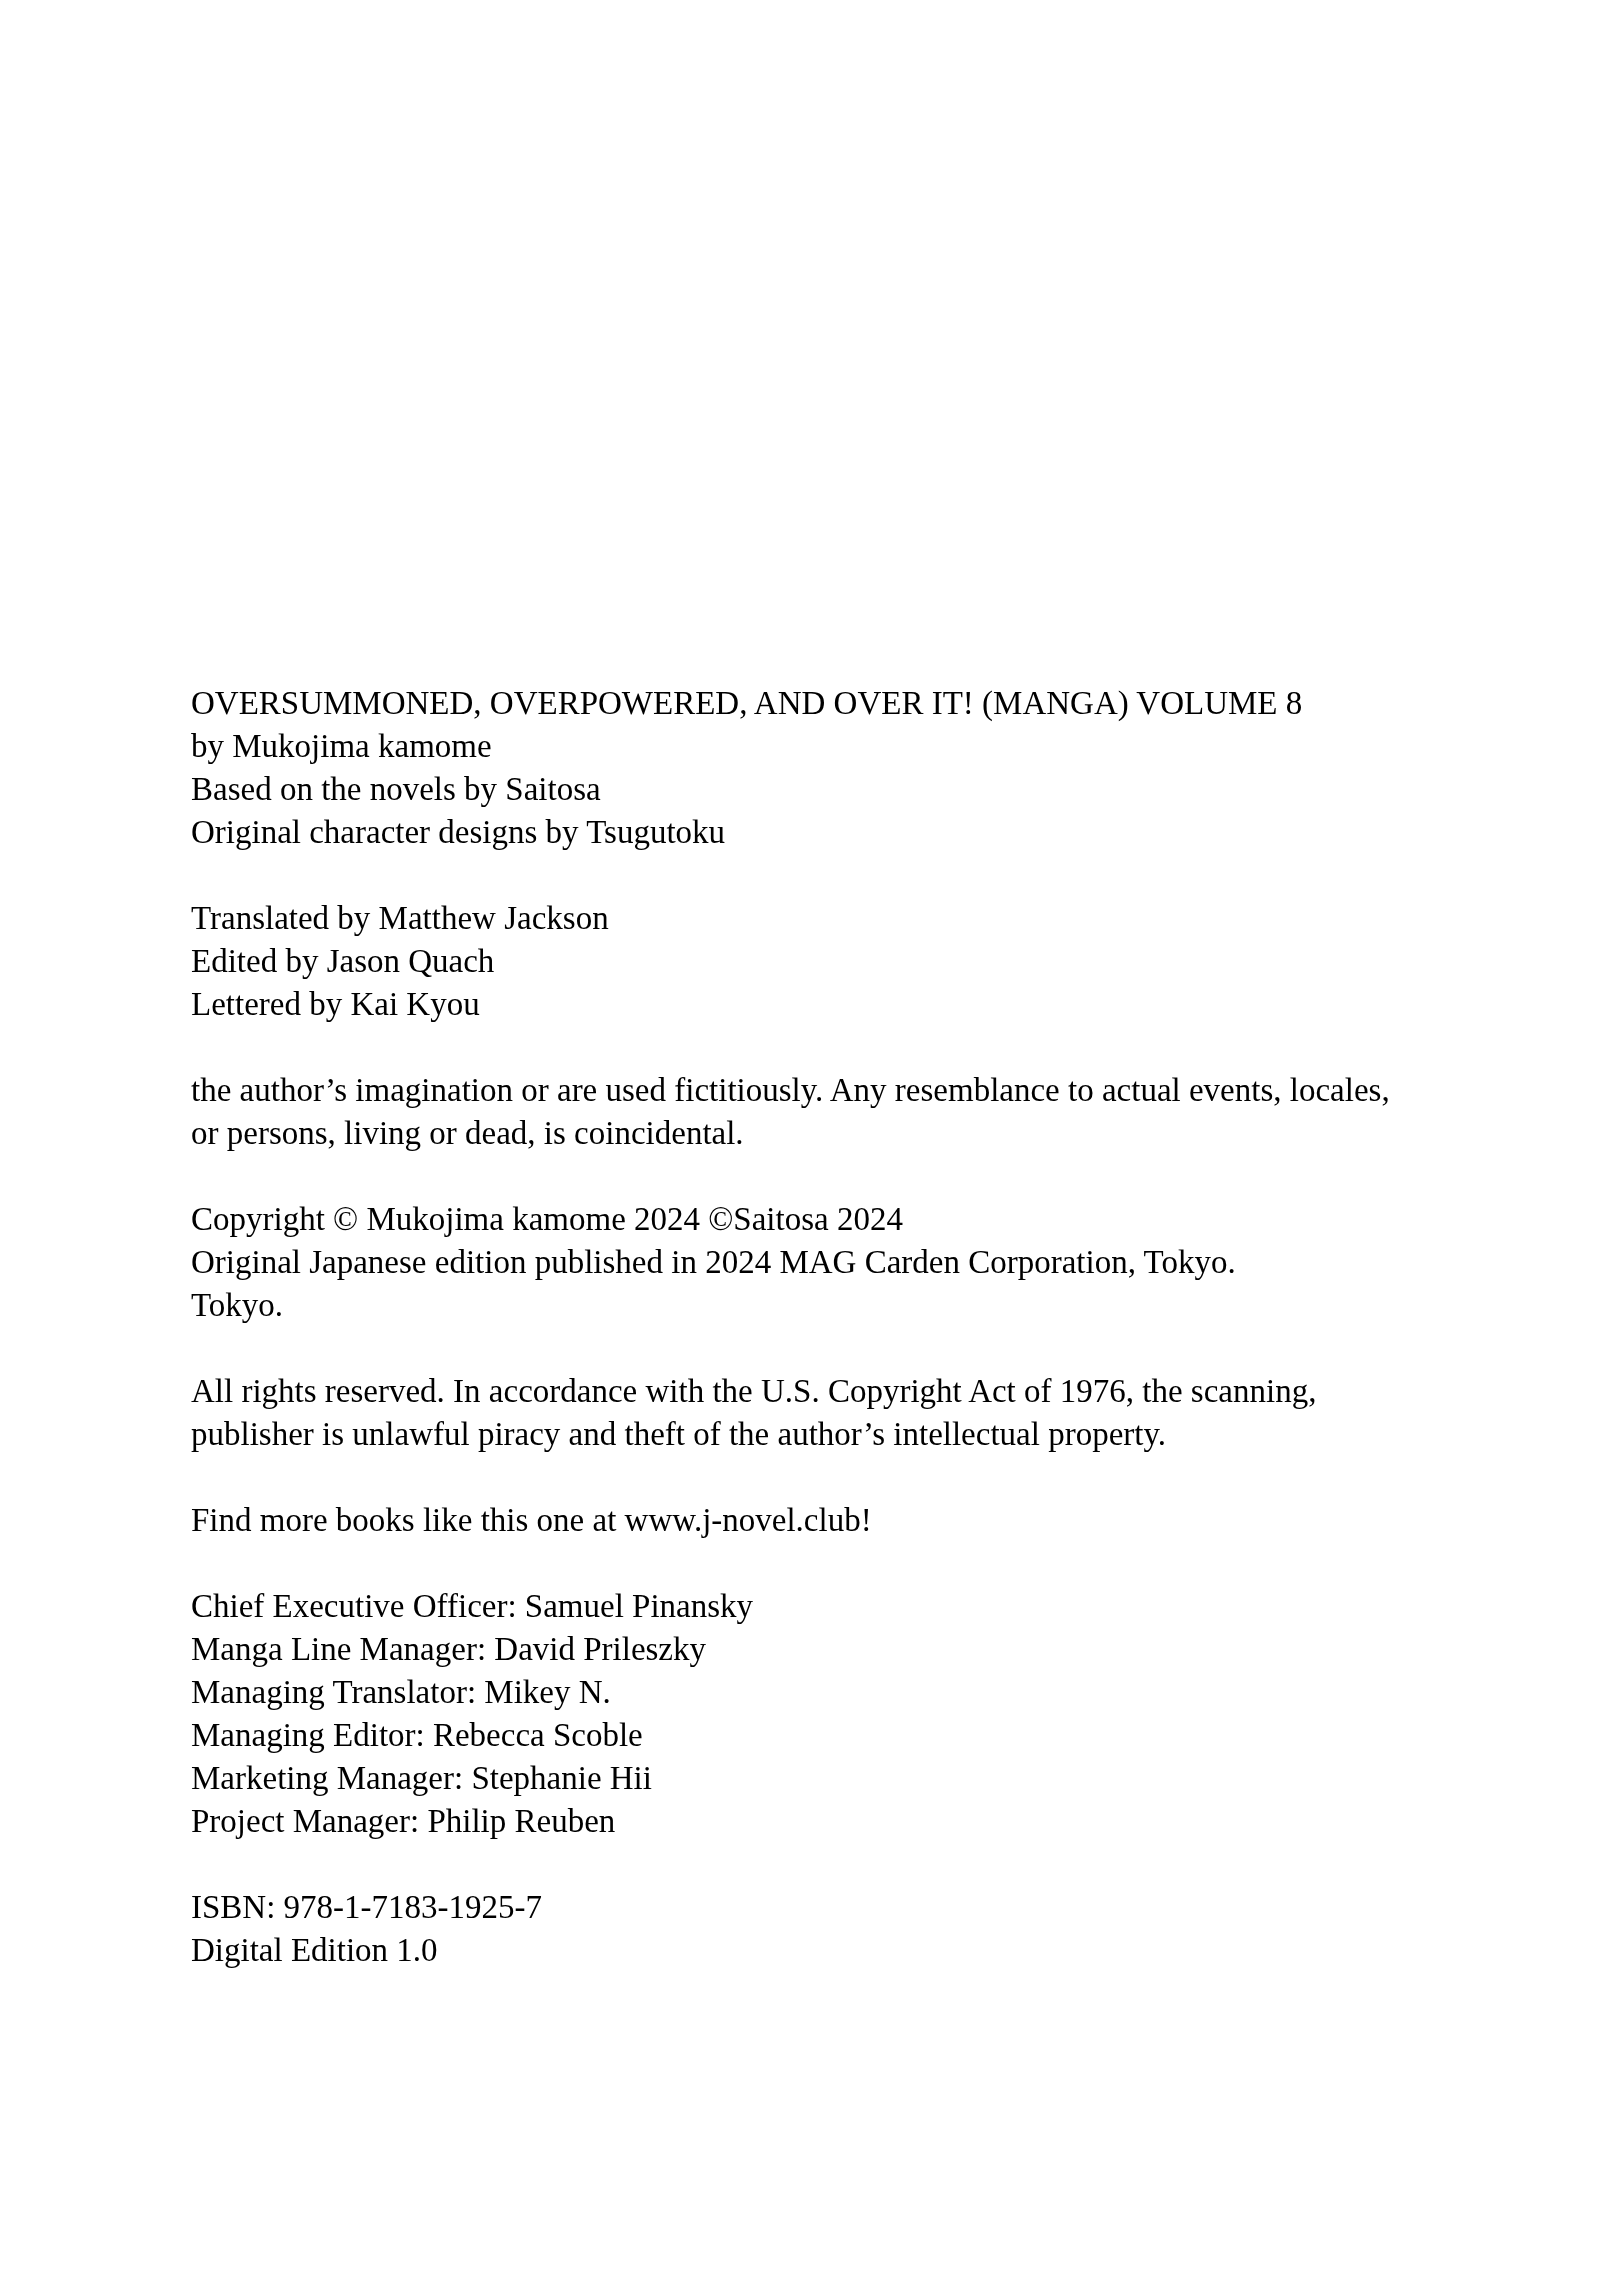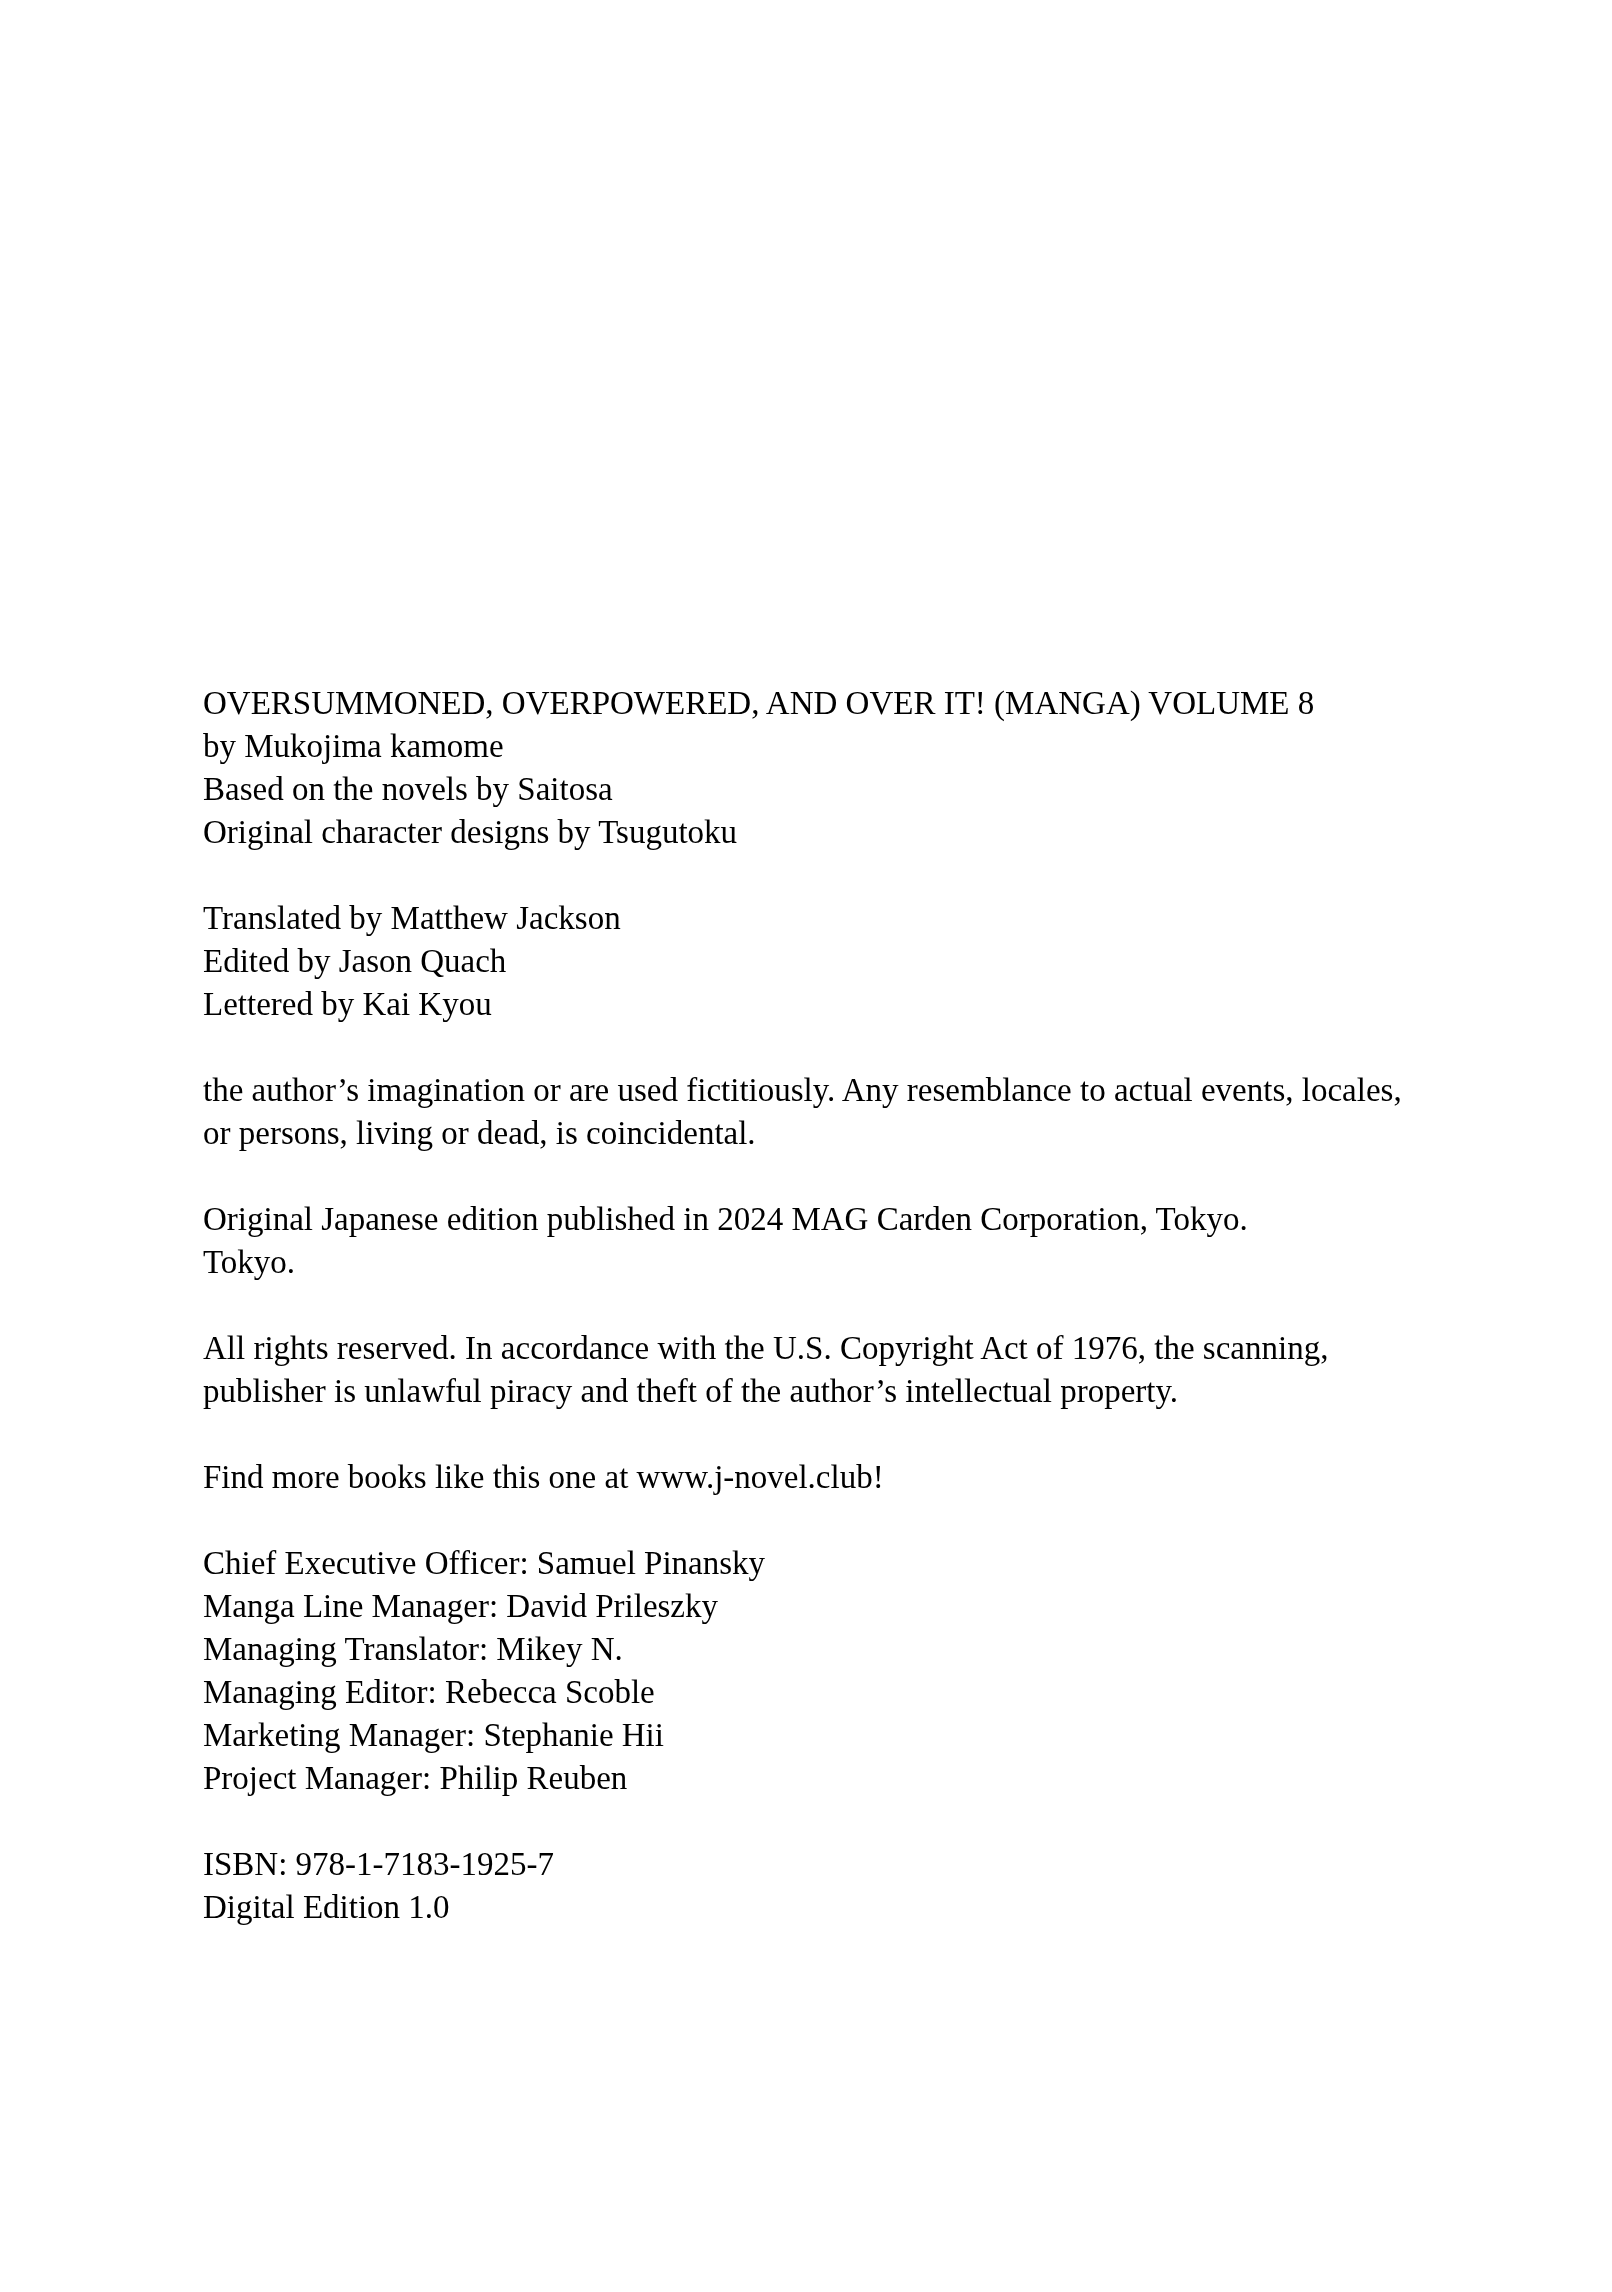--- a/index.html
+++ b/index.html
@@ -18,21 +18,21 @@
   .page {
     position: absolute;
     left: 0;
     top: 0;
     width: 1613px;
     height: 2293px;
     background: #ffffff;
   }
   .colophon {
     position: absolute;
-    left: 203px;
+    left: 191px;
     top: 682px;
     width: 1308px;
     font-size: 33px;
     line-height: 43px;
     letter-spacing: 0px;
   }
   .para {
     margin: 0 0 43px 0;
   }
   .para:last-child {
@@ -60,20 +60,21 @@
       <div class="line">Edited by Jason Quach</div>
       <div class="line">Lettered by Kai Kyou</div>
     </div>
 
     <div class="para">
       <div class="line">the author’s imagination or are used fictitiously. Any resemblance to actual events, locales,</div>
       <div class="line">or persons, living or dead, is coincidental.</div>
     </div>
 
     <div class="para">
+      <div class="line">Copyright © Mukojima kamome 2024 ©Saitosa 2024</div>
       <div class="line">Original Japanese edition published in 2024 MAG Carden Corporation, Tokyo.</div>
       <div class="line">Tokyo.</div>
     </div>
 
     <div class="para">
       <div class="line">All rights reserved. In accordance with the U.S. Copyright Act of 1976, the scanning,</div>
       <div class="line">publisher is unlawful piracy and theft of the author’s intellectual property.</div>
     </div>
 
     <div class="para">

